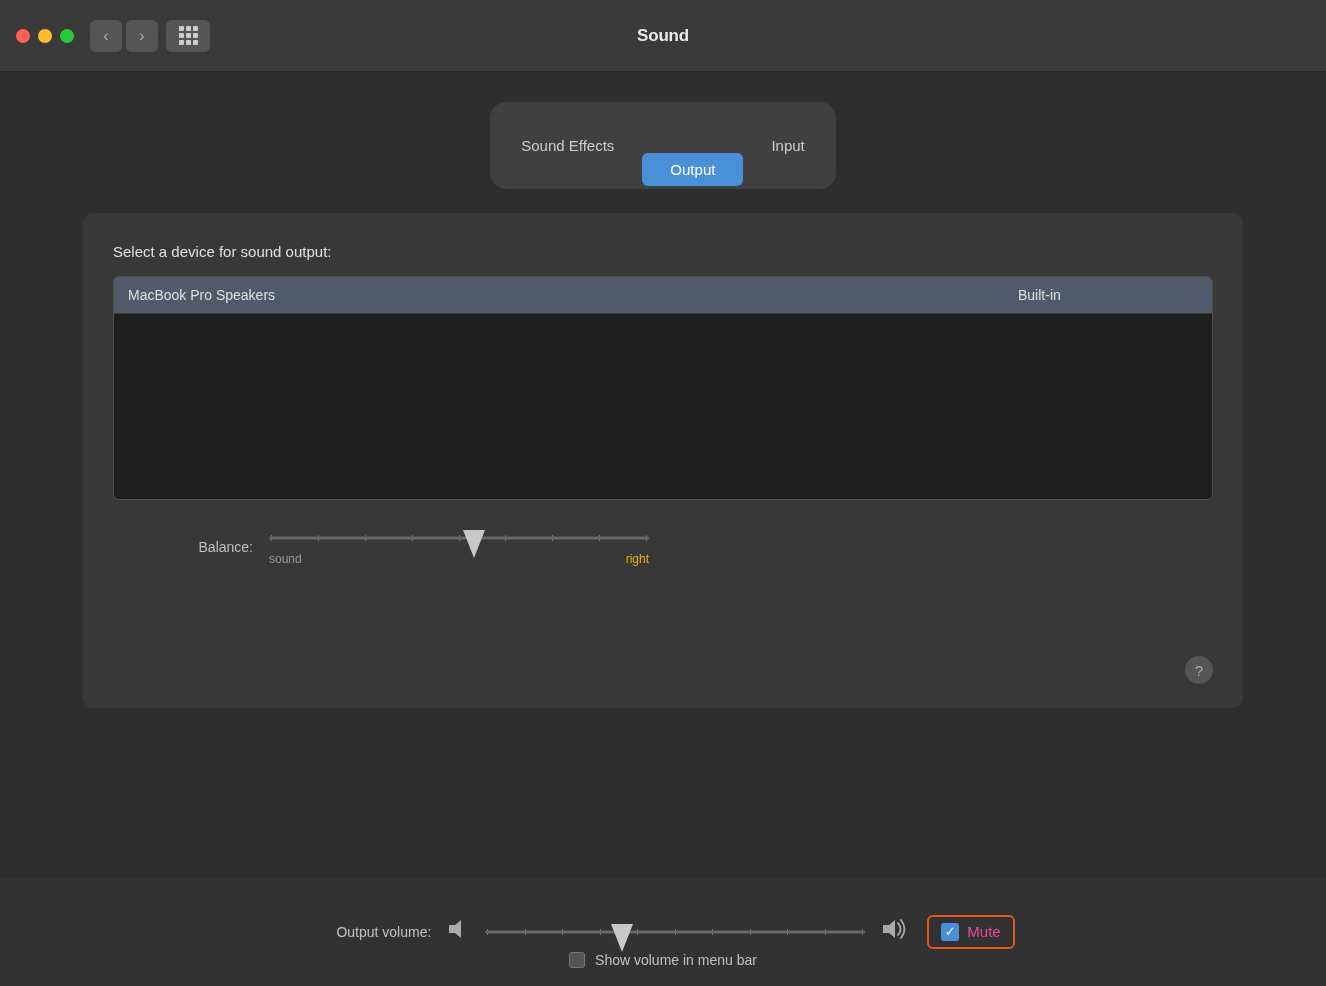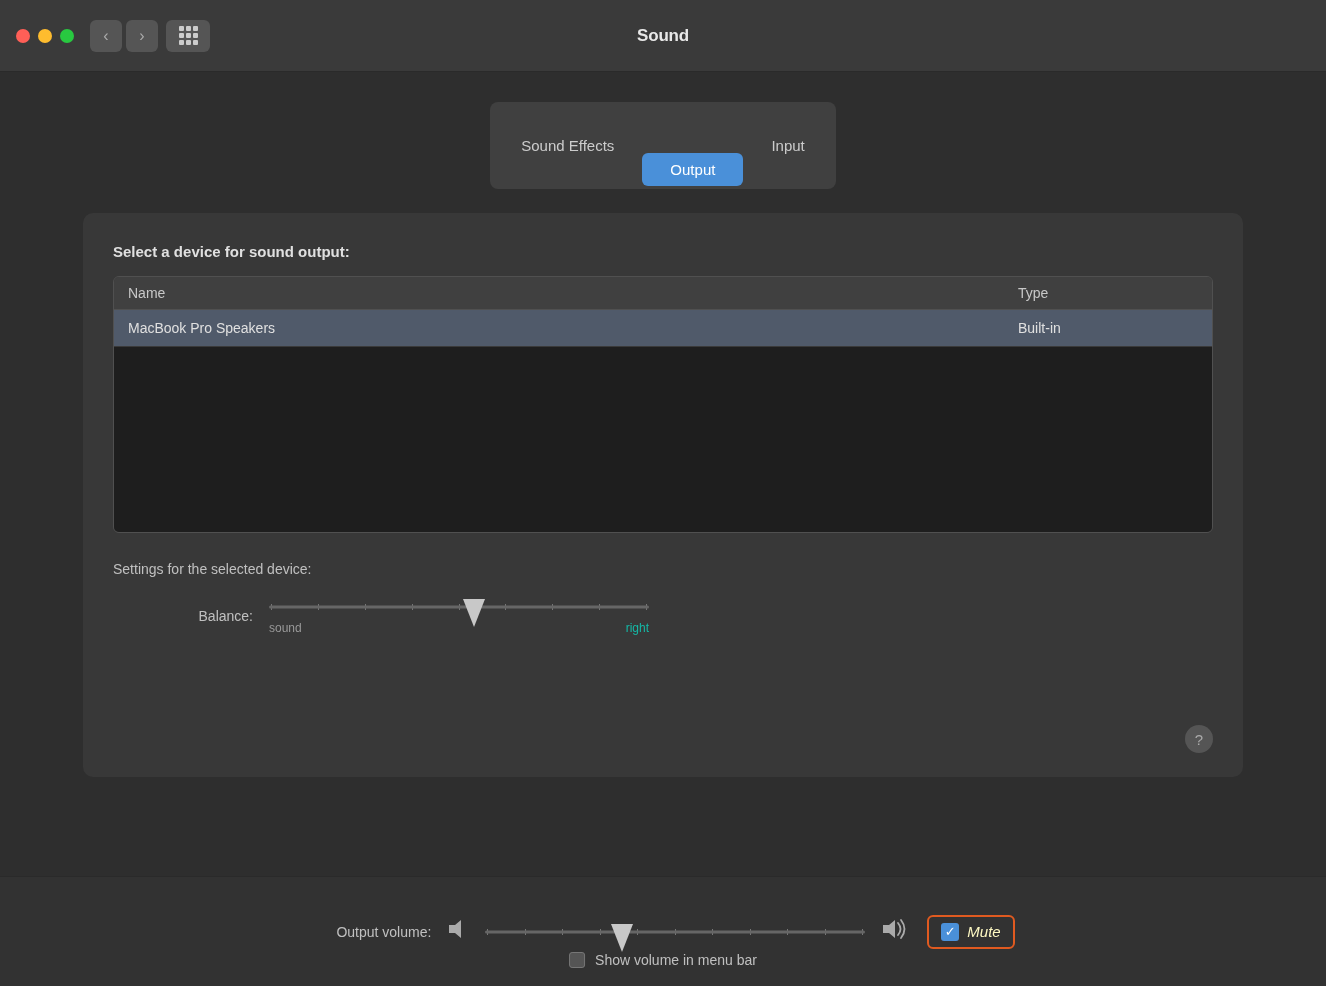--- a/index.html
+++ b/index.html
@@ -117,21 +117,21 @@
       padding: 30px 50px;
       display: flex;
       flex-direction: column;
       align-items: center;
     }
 
     
     .tabs-container {
       display: flex;
       background: #404040;
-      border-radius: 8px;
+      border-radius: 16px;
       padding: 3px;
       margin-bottom: 24px;
     }
 
     .tab {
       padding: 8px 28px;
       border-radius: 6px;
       font-size: 15px;
       cursor: pointer;
       border: none;
@@ -151,21 +151,21 @@
     .panel {
       width: 100%;
       max-width: 1160px;
       background: #383838;
       border-radius: 10px;
       padding: 30px 30px 24px;
     }
 
     .section-title {
       font-size: 15px;
-      font-weight: 700;
+      font-weight: 400;
       color: #e0e0e0;
       margin-bottom: 16px;
     }
 
     
     .device-table {
       width: 100%;
       border-radius: 6px;
       overflow: hidden;
       border: 1px solid #505050;
@@ -304,22 +304,21 @@
       display: flex;
       align-items: center;
       justify-content: center;
       color: #fff;
       font-size: 13px;
       flex-shrink: 0;
     }
 
     .mute-label {
       font-size: 15px;
-      color: #fef9c3;
-      font-style: italic;
+      color: #ec4899;
     }
 
     .show-volume-row {
       position: absolute;
       bottom: 18px;
       left: 50%;
       transform: translateX(-50%);
       display: flex;
       align-items: center;
       gap: 10px;
@@ -395,32 +394,27 @@
     <button class="tab">Sound Effects</button>
     <button class="tab active">Output</button>
     <button class="tab">Input</button>
   </div>
 
   <div class="panel">
 
     <div class="section-title">Select a device for sound output:</div>
 
     <div class="device-table">
-      <div class="table-header">
-        <div class="table-header-cell">Name</div>
-        <div class="table-header-cell">Type</div>
-      </div>
       <div class="table-row-selected">
         <div class="cell">MacBook Pro Speakers</div>
         <div class="cell">Built-in</div>
       </div>
       <div class="table-empty"></div>
     </div>
 
-    <div class="settings-title">Settings for the selected device:</div>
 
     <div style="padding-left: 60px;">
       <div style="display:flex; align-items:center; gap:16px; margin-bottom:10px;">
         <div class="balance-label">Balance:</div>
         <div class="slider-container">
 
           <div style="position:relative; width:380px;">
             <div style="position:absolute; top:50%; left:0; right:0; height:3px; background:#666; border-radius:2px; transform:translateY(-50%);"></div>
 
             <div style="display:flex; justify-content:space-between; align-items:center; height:20px; padding:0 2px;">
@@ -437,21 +431,21 @@
 
             <div style="position:absolute; top:2px; left:54%; transform:translateX(-50%);">
               <svg width="22" height="28" viewBox="0 0 22 28">
                 <polygon points="11,28 0,0 22,0" fill="#c8c8c8"></polygon>
               </svg>
             </div>
           </div>
 
           <div style="display:flex; justify-content:space-between; margin-top:4px;">
             <span style="font-size:12px; color:#999;">sound</span>
-            <span style="font-size:12px; color:#14b8a6;">right</span>
+            <span style="font-size:12px; color:#eab308;">right</span>
           </div>
         </div>
       </div>
     </div>
 
     <div style="display:flex; justify-content:flex-end; margin-top: 60px;">
       <button class="help-btn">
         <span>?</span>
       </button>
     </div>

